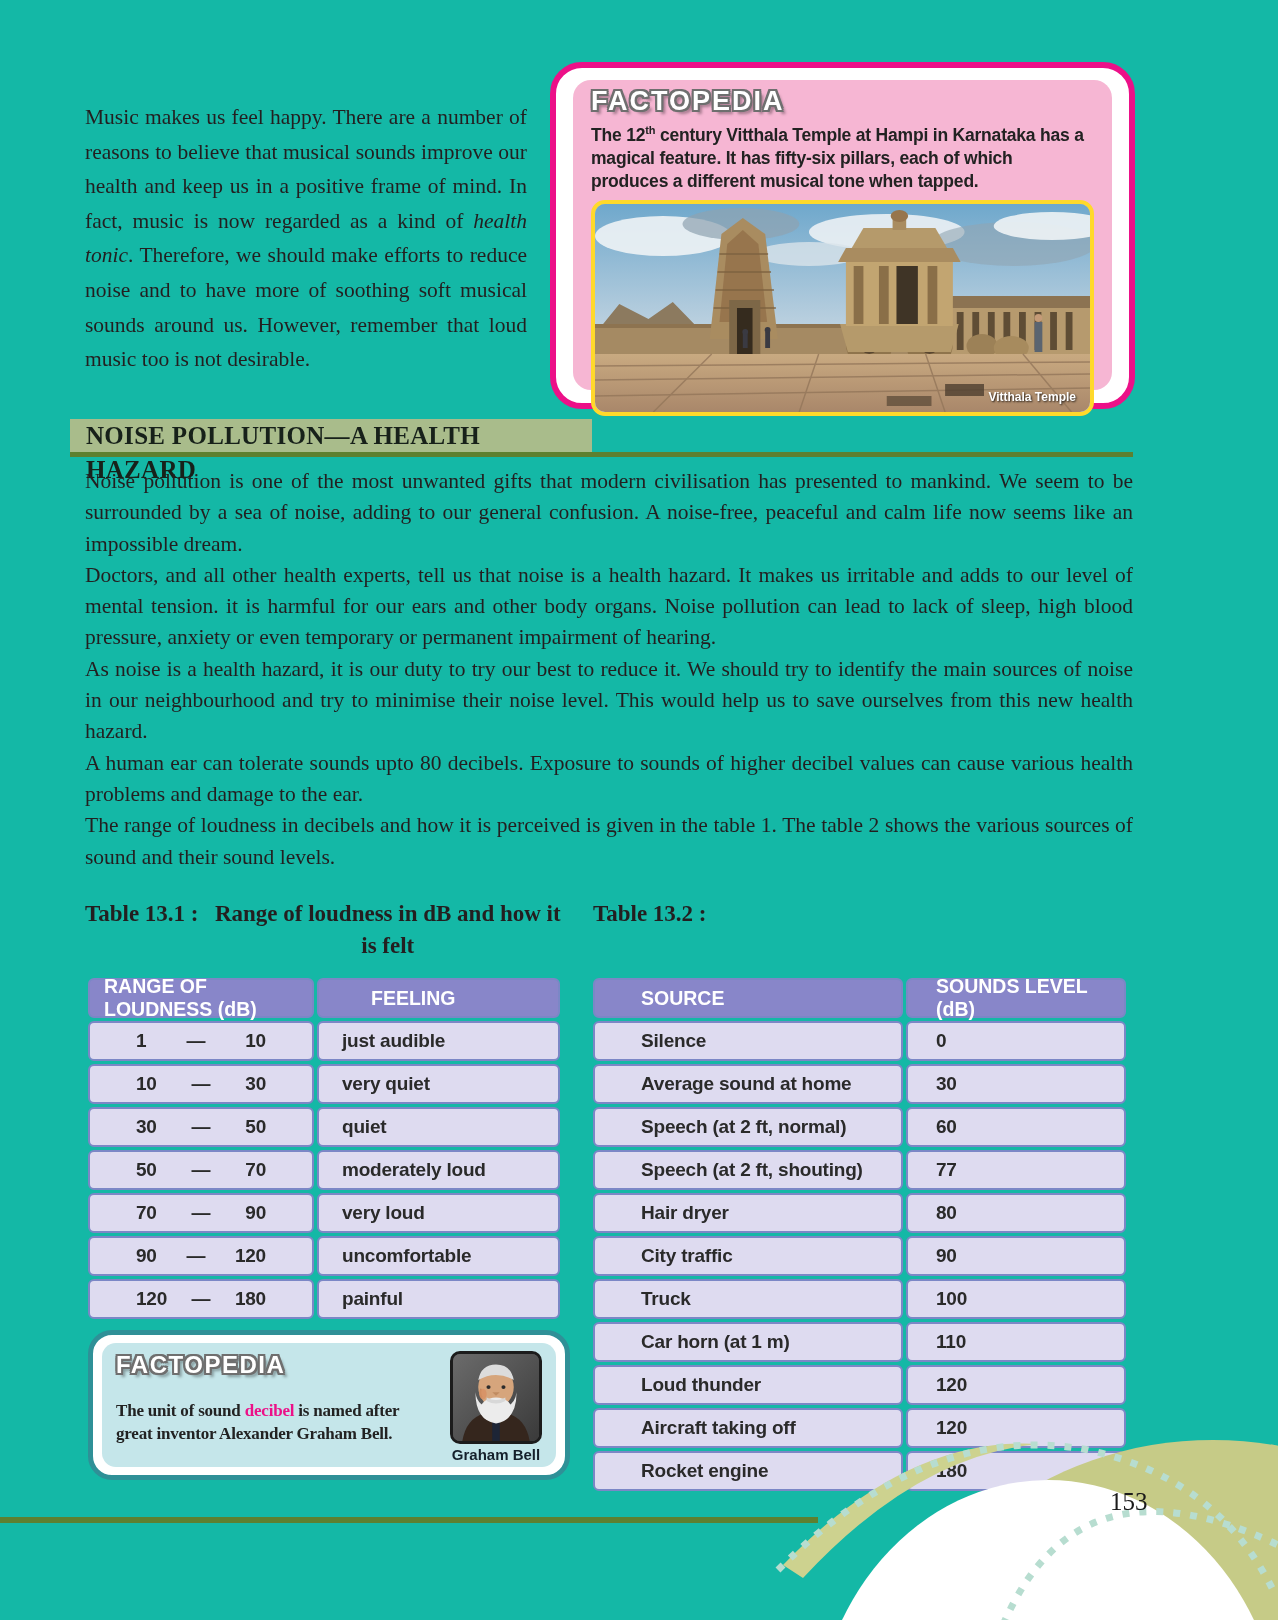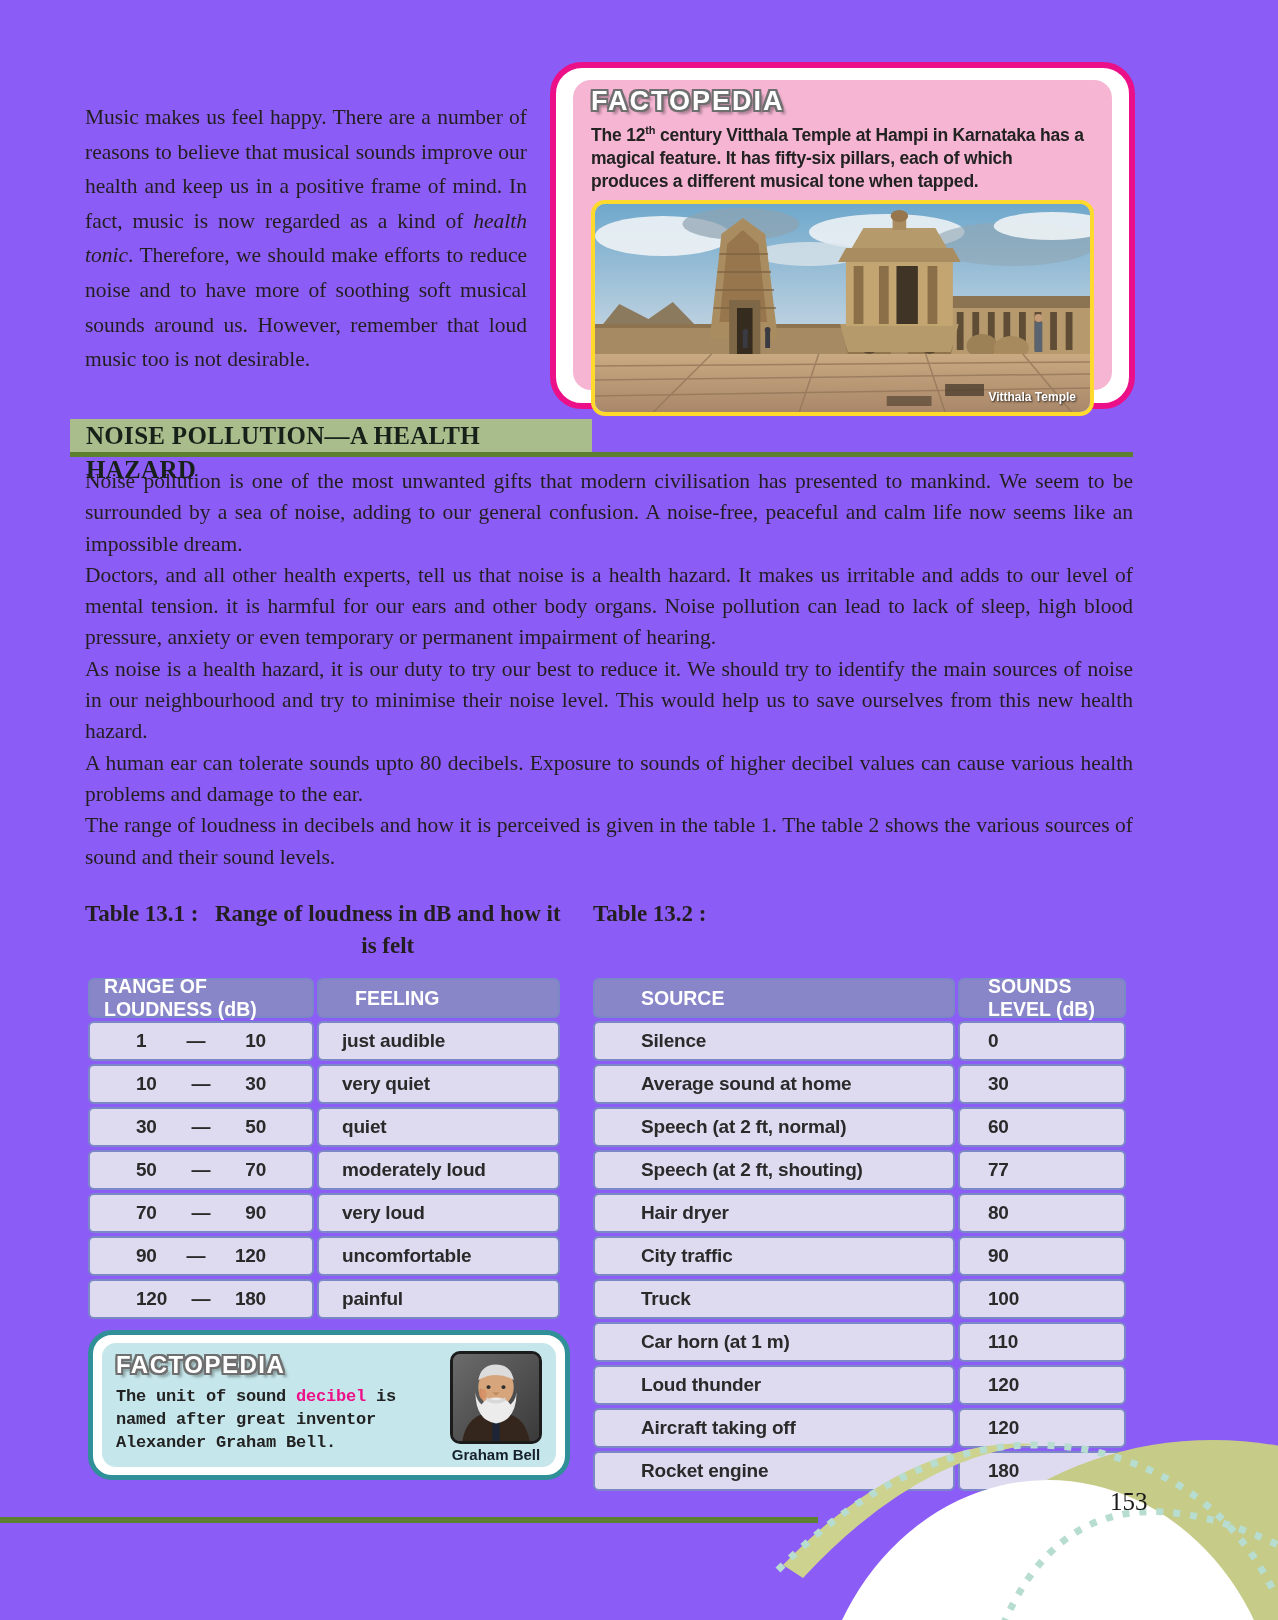--- a/index.html
+++ b/index.html
@@ -1,16 +1,16 @@
 <!DOCTYPE html>
 <html><head>
 <meta charset="utf-8">
 <style>
   html,body{margin:0;padding:0;background:#ffffff;}
-  .page{position:relative;width:1278px;height:1620px;background:#8b5cf6;overflow:hidden;
+  .page{position:relative;width:1278px;height:1620px;background:#14b8a6;overflow:hidden;
         font-family:"Liberation Serif",serif;color:#231f20;}
 
   
   .intro{position:absolute;left:85px;top:100px;width:442px;font-size:21.5px;
          line-height:34.6px;text-align:justify;}
   .intro .it{font-style:italic;}
 
   
   .facto-pink{position:absolute;left:550px;top:62px;width:585px;height:347px;
               border:6px solid #ec1088;border-radius:32px;background:#fff;box-sizing:border-box;}
@@ -54,39 +54,39 @@
   .tbl{position:absolute;top:978px;display:flex;flex-direction:column;gap:3px;
        font-family:"Liberation Sans",sans-serif;}
   .tbl1{left:88px;width:472px;}
   .tbl2{left:593px;width:533px;}
   .trow{display:flex;gap:3px;}
   .tcell{box-sizing:border-box;border:2px solid #7b87c6;border-radius:6px;height:40px;
          display:flex;align-items:center;font-weight:bold;font-size:19px;color:#2a2a2a;
          letter-spacing:-0.2px;background:#dedbf0;}
   .thead{background:#8886c9;color:#fff;font-size:19.5px;letter-spacing:0;}
   .t1c1{width:226px;}  .t1c2{flex:1;}
-  .t2c1{width:362px;}  .t2c2{flex:1;}
+  .t2c1{width:310px;}  .t2c2{flex:1;}
   .range-cell{justify-content:space-between;padding:0 46px;}
   .feel-cell{padding-left:23px;}
   .src-cell{padding-left:46px;}
   .lvl-cell{padding-left:28px;}
   .hpad1{padding-left:14px;}
-  .hpad2{padding-left:36px;}
+  .hpad2{padding-left:52px;}
   .hpad3{padding-left:46px;}
   .hpad4{padding-left:28px;}
 
   
   .facto-teal{position:absolute;left:88px;top:1330px;width:482px;height:150px;
               border:5px solid #2f9097;border-radius:24px;background:#fff;box-sizing:border-box;}
   .facto-teal-inner{position:absolute;left:9px;right:9px;top:8px;bottom:8px;background:#c5e6ea;
               border-radius:14px;display:flex;padding:8px 12px 4px 14px;box-sizing:border-box;}
   .ft-left{flex:1;padding-right:10px;}
   .ft-title{font-size:24px;letter-spacing:1.5px;}
-  .ft-text{font-family:Liberation Mono, monospace;font-weight:bold;font-size:17px;
-           line-height:23px;color:#222;margin-top:6px;letter-spacing:-0.2px;}
+  .ft-text{font-family:Liberation Serif, serif;font-weight:bold;font-size:17px;
+           line-height:23px;color:#222;margin-top:20px;letter-spacing:-0.2px;}
   .ft-text .hl{color:#ec1088;}
   .ft-right{width:96px;display:flex;flex-direction:column;align-items:center;}
   .bell-photo{width:92px;height:100px;border-radius:10px;overflow:hidden;border:3px solid #1c1c1c;
               box-sizing:border-box;background:#555;}
   .bell-photo svg{display:block;width:100%;height:100%;}
   .bell-caption{font-family:"Liberation Sans",sans-serif;font-weight:bold;font-size:15px;
               color:#15202b;margin-top:2px;white-space:nowrap;}
 
   
   .green-line{position:absolute;left:0;top:1517px;width:818px;height:6px;background:#5d8030;}

